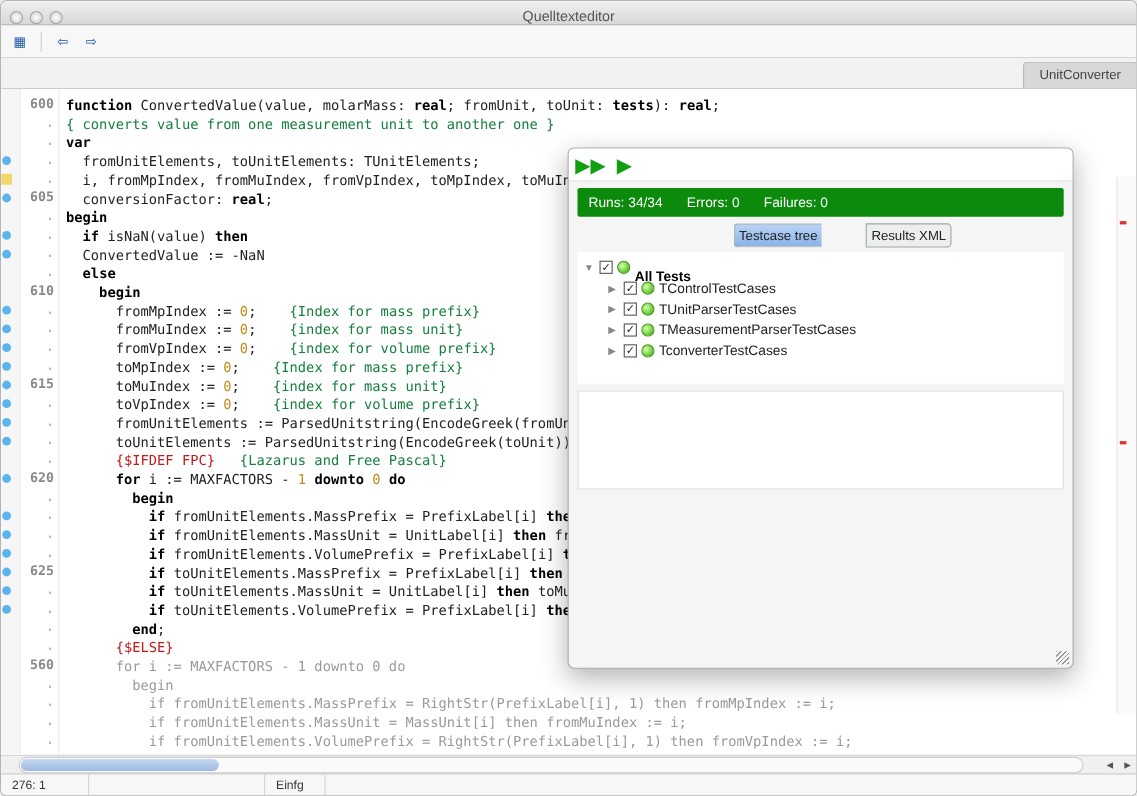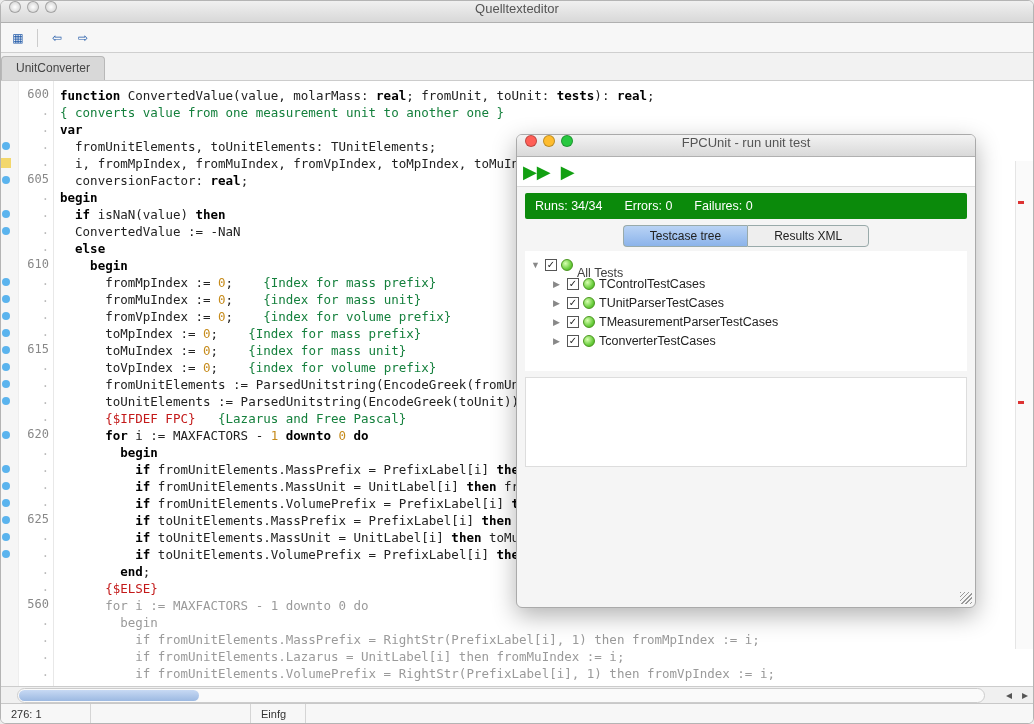--- a/index.html
+++ b/index.html
@@ -1,29 +1,29 @@
 <!DOCTYPE html>
 <html><head>
 <meta charset="utf-8">
 <style>
 * { box-sizing: border-box; margin: 0; padding: 0; }
 body { font-family: "Lucida Grande", Helvetica, Arial, sans-serif; font-size: 12px; background: #ededed; color: #222; width: 1034px; height: 724px; overflow: hidden; position: relative; }
 
 
 .main-window { position: absolute; left: 0; top: 0; width: 1034px; height: 724px; background: #fff; border: 1px solid #b4b4b4; border-radius: 6px; overflow: hidden; }
-.titlebar { height: 22px; background: linear-gradient(#f0f0f0,#d8d8d8); border-bottom: 1px solid #b0b0b0; display: flex; align-items: flex-start; position: relative; }
+.titlebar { height: 22px; background: linear-gradient(#f0f0f0,#d8d8d8); border-bottom: 1px solid #b0b0b0; display: flex; align-items: flex-end; position: relative; }
 .traffic { display: flex; gap: 6px; margin-left: 8px; }
 .tl { width: 12px; height: 12px; border-radius: 50%; border: 1px solid rgba(0,0,0,.25); }
 .tl.r { background: #ff5f57; } .tl.y { background: #febc2e; } .tl.g { background: #28c840; }
 .tl.i { background: radial-gradient(#fff,#ccc); }
 .title { position: absolute; left:0; right:0; text-align:center; font-size: 13px; color:#555; }
 .toolbar { height: 30px; background: #f7f7f7; border-bottom: 1px solid #cfcfcf; display:flex; align-items:center; padding:0 8px; gap:8px;}
 .tb-btn { width:18px; height:18px; display:flex; align-items:center; justify-content:center; color:#2059a8; cursor:pointer; }
 .tb-sep { width:1px; height:18px; background:#ccc; margin:0 2px;}
-.tabs-row { height:28px; display:flex; align-items:flex-end; justify-content:flex-start; border-bottom:1px solid #ccc; background:#f2f2f2;}
+.tabs-row { height:28px; display:flex; align-items:flex-end; justify-content:flex-end; border-bottom:1px solid #ccc; background:#f2f2f2;}
 .tab { padding:4px 14px 5px; font-size:12px; color:#667; border:1px solid #b8b8b8; border-bottom:none; margin-right:-1px; background:#eee; border-radius:4px 4px 0 0; cursor:pointer;}
 .tab.active { background:#d8d8d8; color:#444; position:relative; z-index:1;}
 .editor-area { display:flex; height: calc(100% - 22px - 30px - 28px - 20px - 17px); background:#fff; position:relative; overflow:hidden;}
 .left-gutter { width:18px; background:#f6f6f6; border-right:1px solid #eee;}
 .lineno-col { width:34px; text-align:right; font-family: "DejaVu Sans Mono", Menlo, monospace; font-size:12px; color:#888; padding-top:6px;}
 .code { flex:1; font-family:"DejaVu Sans Mono", Menlo, monospace; font-size:12.5px; line-height:17px; white-space:pre; padding:6px 6px 0 6px; color:#222; overflow:hidden;}
 .code .kw { font-weight:bold; color:#000;}
 .code .cm { color:#15803d; font-style:normal;}
 .code .num { color:#c68b1b;}
 .code .dir { color:#c31919;}
@@ -33,39 +33,39 @@
 .bookmark { width:10px; height:10px; background:#f3d76c; display:inline-block; margin-top:3px;}
 .hscroll { height:17px; background:#f0f0f0; border-top:1px solid #ccc; display:flex; align-items:center;}
 .hscroll .track { flex:1; height:15px; background:#fafafa; border:1px solid #ccc; border-radius:8px; margin:0 16px; position:relative;}
 .hscroll .thumb { position:absolute; left:1px; top:1px; height:11px; width:180px; background:linear-gradient(#c7d9f3,#9cb9e2); border-radius:6px;}
 .hscroll .arrow { width:16px; text-align:center; color:#555;}
 .statusbar { height:20px; border-top:1px solid #c8c8c8; background:#f7f7f7; display:flex; align-items:center; font-size:11px; color:#333;}
 .statusbar .cell { padding:0 10px; border-right:1px solid #d5d5d5; height:100%; display:flex; align-items:center;}
 .statusbar .path { flex:1; padding-left:10px;}
 
 
-.gutters { display:flex; border-right:1px solid #e8e8e8;}
+.gutters { display:flex; border-right:1px solid #e8e8e8;font-weight:bold;}
 
 
 .fpcunit { position:absolute; left:516px; top:134px; width:460px; height:474px; background:#f5f5f5; border:1px solid #aaa; border-radius:6px; box-shadow:0 8px 24px rgba(0,0,0,.3); overflow:hidden;}
 .fpcunit .titlebar { background:linear-gradient(#f3f3f3,#d9d9d9);}
 .fpcunit .tool2 { height:30px; background:#fff; border-bottom:1px solid #ddd; display:flex; align-items:center; padding:0 6px; gap:10px;}
 .play { color:#12a012; font-size:18px; cursor:pointer;}
 .statusbar-green { margin:6px 8px; background:#0b8a0b; color:#fff; height:26px; border-radius:2px; display:flex; align-items:center; padding:0 10px; gap:22px; font-size:12.5px;}
 .seg { display:flex; justify-content:center; margin:6px 0 4px;}
-.seg-btn { padding:3px 26px; font-size:12px; border:1px solid #9aa; background:#eee; cursor:pointer;}
+.seg-btn { padding:3px 4px; font-size:12px; border:1px solid #9aa; background:#eee; cursor:pointer;margin-left:40px;}
 .seg-btn:first-child { border-radius:4px 0 0 4px; border-right:none;}
 .seg-btn:last-child { border-radius:0 4px 4px 0;}
 .seg-btn.active { background:linear-gradient(#b9d3f5,#8bb3ea);}
 .tree { background:#fff; margin:0 8px; height:120px; padding:4px 6px; font-size:12.5px;}
 .tree-row { display:flex; align-items:center; gap:4px; height:19px;}
 .tree-row .tri { width:10px; color:#888; font-size:9px; cursor:pointer;}
 .tree-row .chk { width:12px; height:12px; border:1px solid #555; background:#fff; display:inline-flex; align-items:center; justify-content:center; font-size:10px;}
 .tree-row .bulb { width:12px; height:12px; border-radius:50%; background: radial-gradient(circle at 35% 35%, #d7ffb0, #6cce3f 60%, #3aa516); border:1px solid #4a971e;}
-.tree-row.root .label { color:#404040; font-weight:400;margin-top:16px;}
+.tree-row.root .label { color:#000000; font-weight:700;margin-top:16px;}
 .tree-ind { width:18px; display:inline-block;}
 .log { margin:6px 8px 0; background:#fff; border:1px solid #ddd; height:86px; padding:4px 6px; font-size:12px; color:#333; line-height:16px;}
 .pane2 { margin:6px 8px 8px; background:#fff; border:1px solid #ddd; height:90px;}
 .grip { position:absolute; right:3px; bottom:3px; width:12px; height:12px; background:repeating-linear-gradient(135deg,#999 0 1px,transparent 1px 3px);}
 .right-strip { position:absolute; right:0; top:80px; bottom:37px; width:18px; background:#fafafa; border-left:1px solid #e5e5e5;}
 .right-strip .mk { width:6px; height:3px; background:#d33; position:absolute; left:2px;}
 </style>
 </head>
 <body>
 
@@ -193,52 +193,44 @@
           <span class="kw">if</span> fromUnitElements.MassUnit = UnitLabel[i] <span class="kw">then</span> fromMuIndex := i;
           <span class="kw">if</span> fromUnitElements.VolumePrefix = PrefixLabel[i] <span class="kw">then</span> fromVpIndex := i;
           <span class="kw">if</span> toUnitElements.MassPrefix = PrefixLabel[i] <span class="kw">then</span> toMpIndex := i;
           <span class="kw">if</span> toUnitElements.MassUnit = UnitLabel[i] <span class="kw">then</span> toMuIndex := i;
           <span class="kw">if</span> toUnitElements.VolumePrefix = PrefixLabel[i] <span class="kw">then</span> toVpIndex := i;
         <span class="kw">end</span>;
       <span class="dir">{$ELSE}</span>
       <span class="gr">for i := MAXFACTORS - 1 downto 0 do</span>
       <span class="gr">  begin</span>
       <span class="gr">    if fromUnitElements.MassPrefix = RightStr(PrefixLabel[i], 1) then fromMpIndex := i;</span>
-      <span class="gr">    if fromUnitElements.Lazarus = UnitLabel[i] then fromMuIndex := i;</span>
+      <span class="gr">    if fromUnitElements.MassUnit = MassUnit[i] then fromMuIndex := i;</span>
       <span class="gr">    if fromUnitElements.VolumePrefix = RightStr(PrefixLabel[i], 1) then fromVpIndex := i;</span></div>
     <div class="right-strip">
       <div class="mk" style="top:40px"></div>
       <div class="mk" style="top:240px"></div>
     </div>
   </div>
 
   <div class="hscroll">
     <div class="track">
         <div class="thumb"></div>
       </div>
     <div class="arrow">◂</div>
     <div class="arrow">▸</div>
   </div>
 
   <div class="statusbar">
-    <div class="cell" style="width:90px">276: 1</div>
+    <div class="cell" style="width:80px">276: 1</div>
     <div class="cell" style="width:160px"></div>
     <div class="cell" style="width:55px">Einfg</div>
   </div>
 </div>
 
 <div class="fpcunit">
-  <div class="titlebar">
-    <div class="traffic">
-      <div class="tl r"></div>
-      <div class="tl y"></div>
-      <div class="tl g"></div>
-    </div>
-    <div class="title">FPCUnit - run unit test</div>
-  </div>
   <div class="tool2">
     <span class="play">▶▶</span>
     <span class="play">▶</span>
   </div>
   <div class="statusbar-green">
     <span>Runs: 34/34</span>
     <span>Errors: 0</span>
     <span>Failures: 0</span>
   </div>
   <div class="seg">

